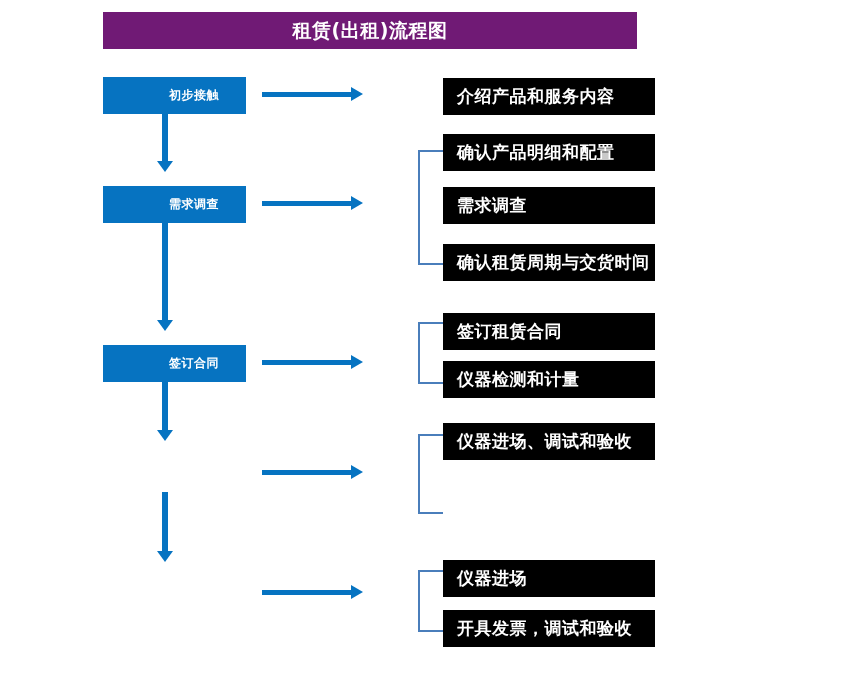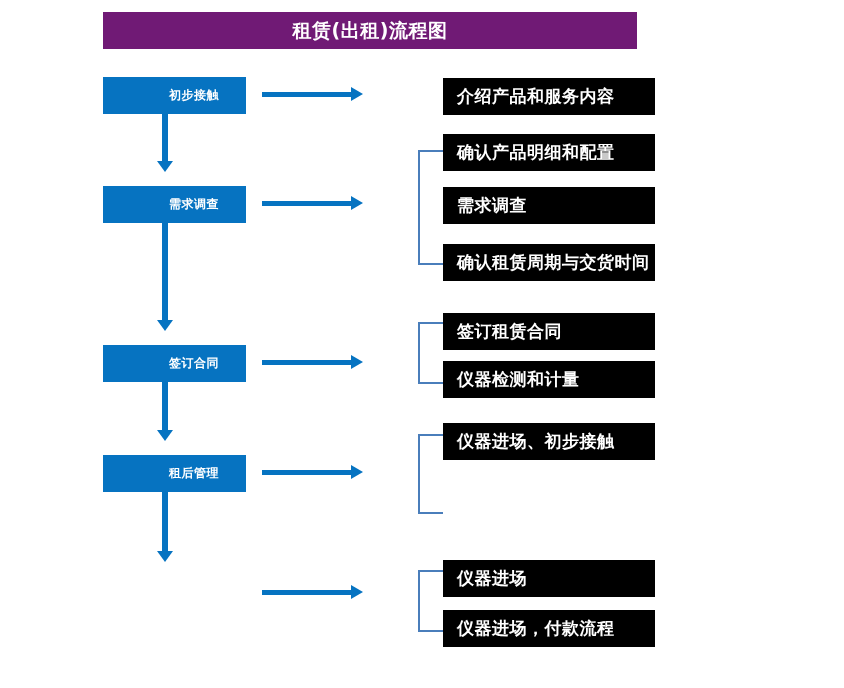--- a/index.html
+++ b/index.html
@@ -124,21 +124,20 @@
 </head>
 <body>
 
 <div id="canvas">
 
   <div class="title-bar">租赁(出租)流程图</div>
 
   <div class="stage-box" id="stage-0" style="top: 77px;">初步接触</div>
   <div class="stage-box" id="stage-2" style="top: 345px;">签订合同</div>
   <div class="stage-box" id="stage-1" style="top: 186px;">需求调查</div>
-  <div class="stage-box" id="stage-3" style="top: 455px;">租后管理</div>
 
   <div class="v-arrow" id="varrow-0" style="top: 114px; height: 58px;">
       <div class="shaft" style="height: 47px;"></div>
       <div class="head"></div>
     </div>
   <div class="v-arrow" id="varrow-1" style="top: 223px; height: 108px;">
       <div class="shaft" style="height: 97px;"></div>
       <div class="head"></div>
     </div>
   <div class="v-arrow" id="varrow-2" style="top: 382px; height: 59px;">
@@ -175,17 +174,17 @@
   <div class="bracket" id="bracket-1" style="top: 322px; height: 62px;"></div>
   <div class="bracket" id="bracket-2" style="top: 434px; height: 80px;"></div>
   <div class="bracket" id="bracket-3" style="top: 570px; height: 62px;"></div>
 
   <div class="detail-box" id="detail-0" style="top: 78px;">介绍产品和服务内容</div>
   <div class="detail-box" id="detail-1" style="top: 134px;">确认产品明细和配置</div>
   <div class="detail-box" id="detail-2" style="top: 187px;">需求调查</div>
   <div class="detail-box" id="detail-3" style="top: 244px;">确认租赁周期与交货时间</div>
   <div class="detail-box" id="detail-5" style="top: 361px;">仪器检测和计量</div>
   <div class="detail-box" id="detail-4" style="top: 313px;">签订租赁合同</div>
-  <div class="detail-box" id="detail-6" style="top: 423px;">仪器进场、初步接触</div>
+  <div class="detail-box" id="detail-6" style="top: 423px;">仪器进场、调试和验收</div>
   <div class="detail-box" id="detail-8" style="top: 560px;">仪器进场</div>
-  <div class="detail-box" id="detail-9" style="top: 610px;">仪器进场，付款流程</div>
+  <div class="detail-box" id="detail-9" style="top: 610px;">开具发票，调试和验收</div>
 
 </div>
 
 </body></html>

